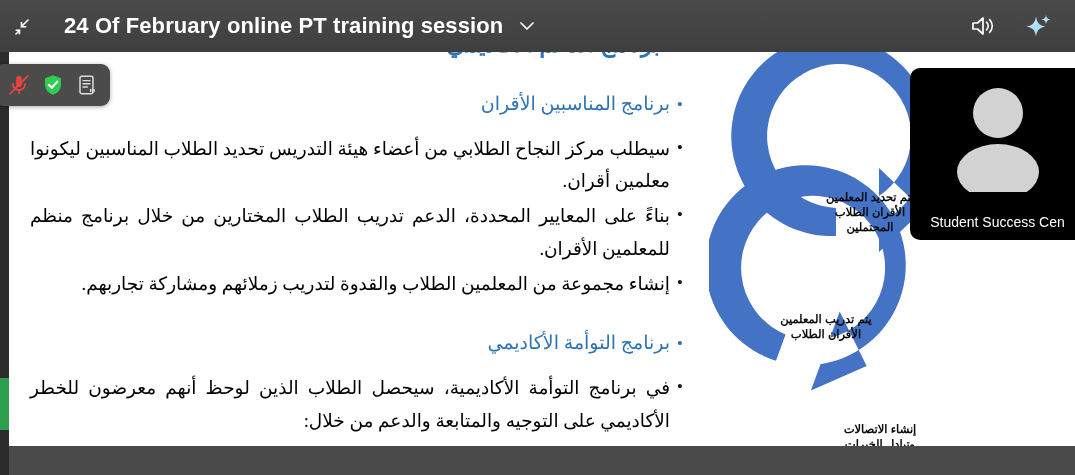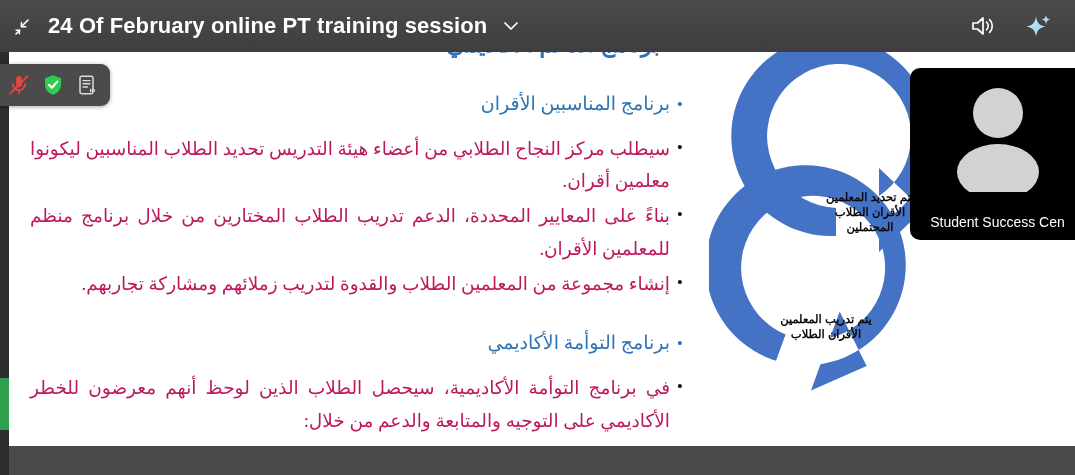--- a/index.html
+++ b/index.html
@@ -28,21 +28,21 @@
     display:flex; align-items:center; justify-content:center;
     flex:0 0 auto;
   }
   #collapse-icon svg { display:block; }
   #meeting-title {
     color:#ffffff;
     font-size:22px;
     font-weight:bold;
     letter-spacing:.1px;
     white-space:nowrap;
-    margin-left:2px;
+    margin-left:18px;
   }
   #title-chevron {
     margin-left:14px;
     display:flex; align-items:center;
   }
   #header-spacer { flex:1 1 auto; }
   .hdr-btn {
     width:54px; height:52px;
     display:flex; align-items:center; justify-content:center;
     flex:0 0 auto;
@@ -119,21 +119,21 @@
   .heading-blue .bullet-dot { color:#2e74b5; }
   .heading-blue .bullet-body {
     color:#2e74b5;
     font-size:19px;
     font-weight:normal;
     font-family:"Liberation Serif", serif;
     line-height:1.5;
   }
   .body-black .bullet-dot { color:#111111; }
   .body-black .bullet-body {
-    color:#be185d;
+    color:#000000;
     font-size:18.5px;
     font-family:"Liberation Serif", serif;
     line-height:1.78;
     text-align:justify;
     text-align-last:right;
   }
   .sub-bullet { padding-right:48px; }
   .sub-bullet .bullet-body { font-size:17px; }
 
   .gap-lg { height:26px; }
@@ -321,20 +321,22 @@
                    L214,186
                    A100,100 0 1 0 171,198 Z" transform="translate(-12,216) rotate(160 150 190)"></path>
         </g>
       </svg>
 
       <div class="cyc-label" id="cyc-label-1">يتم تحديد المعلمين
 الأقران الطلاب
 المحتملين</div>
       <div class="cyc-label" id="cyc-label-2">يتم تدريب المعلمين
 الأقران الطلاب</div>
+      <div class="cyc-label" id="cyc-label-3">إنشاء الاتصالات
+وتبادل الخبرات</div>
     </div>
 
   </div>
 
   <div id="meeting-controls">
 
     <div class="ctrl-btn">
       <svg width="24" height="24" viewBox="0 0 24 24">
         <g fill="#e8453c">
           <rect x="9.2" y="3" width="5.6" height="11" rx="2.8"></rect>

